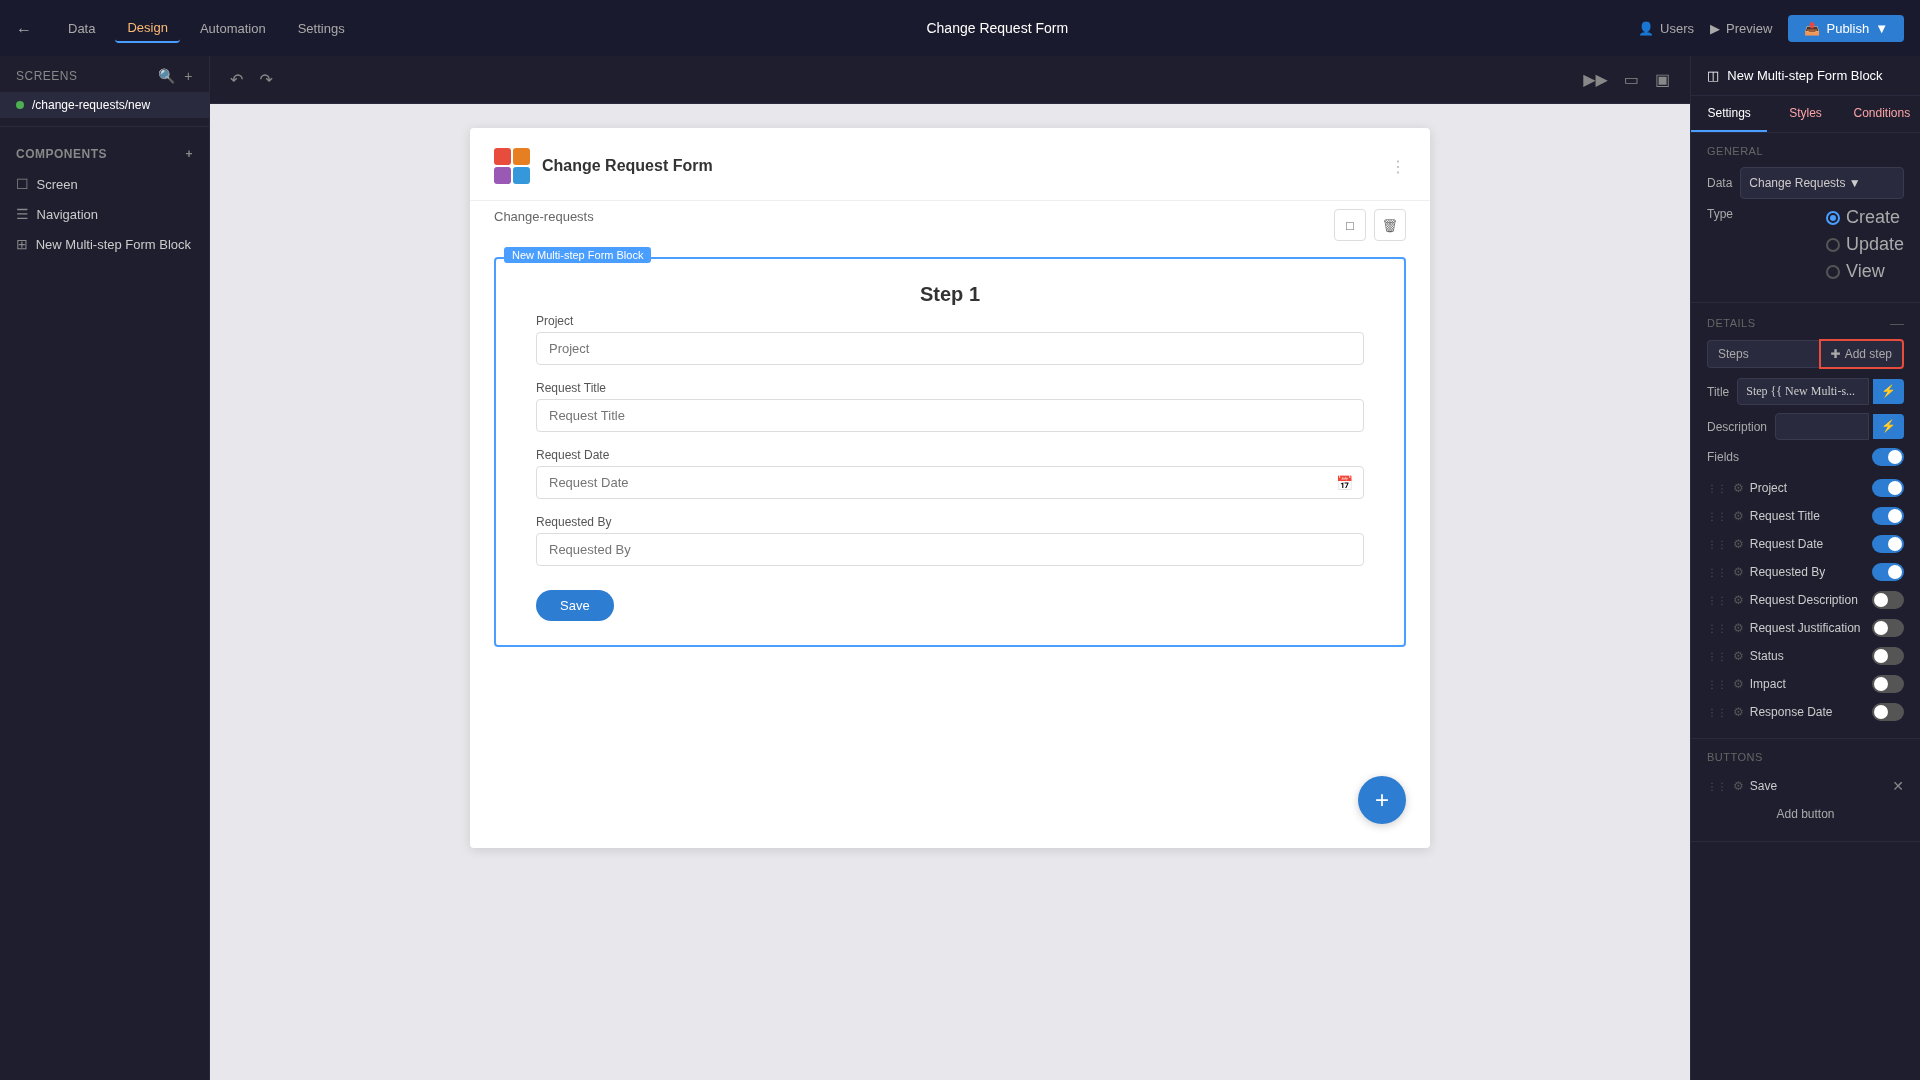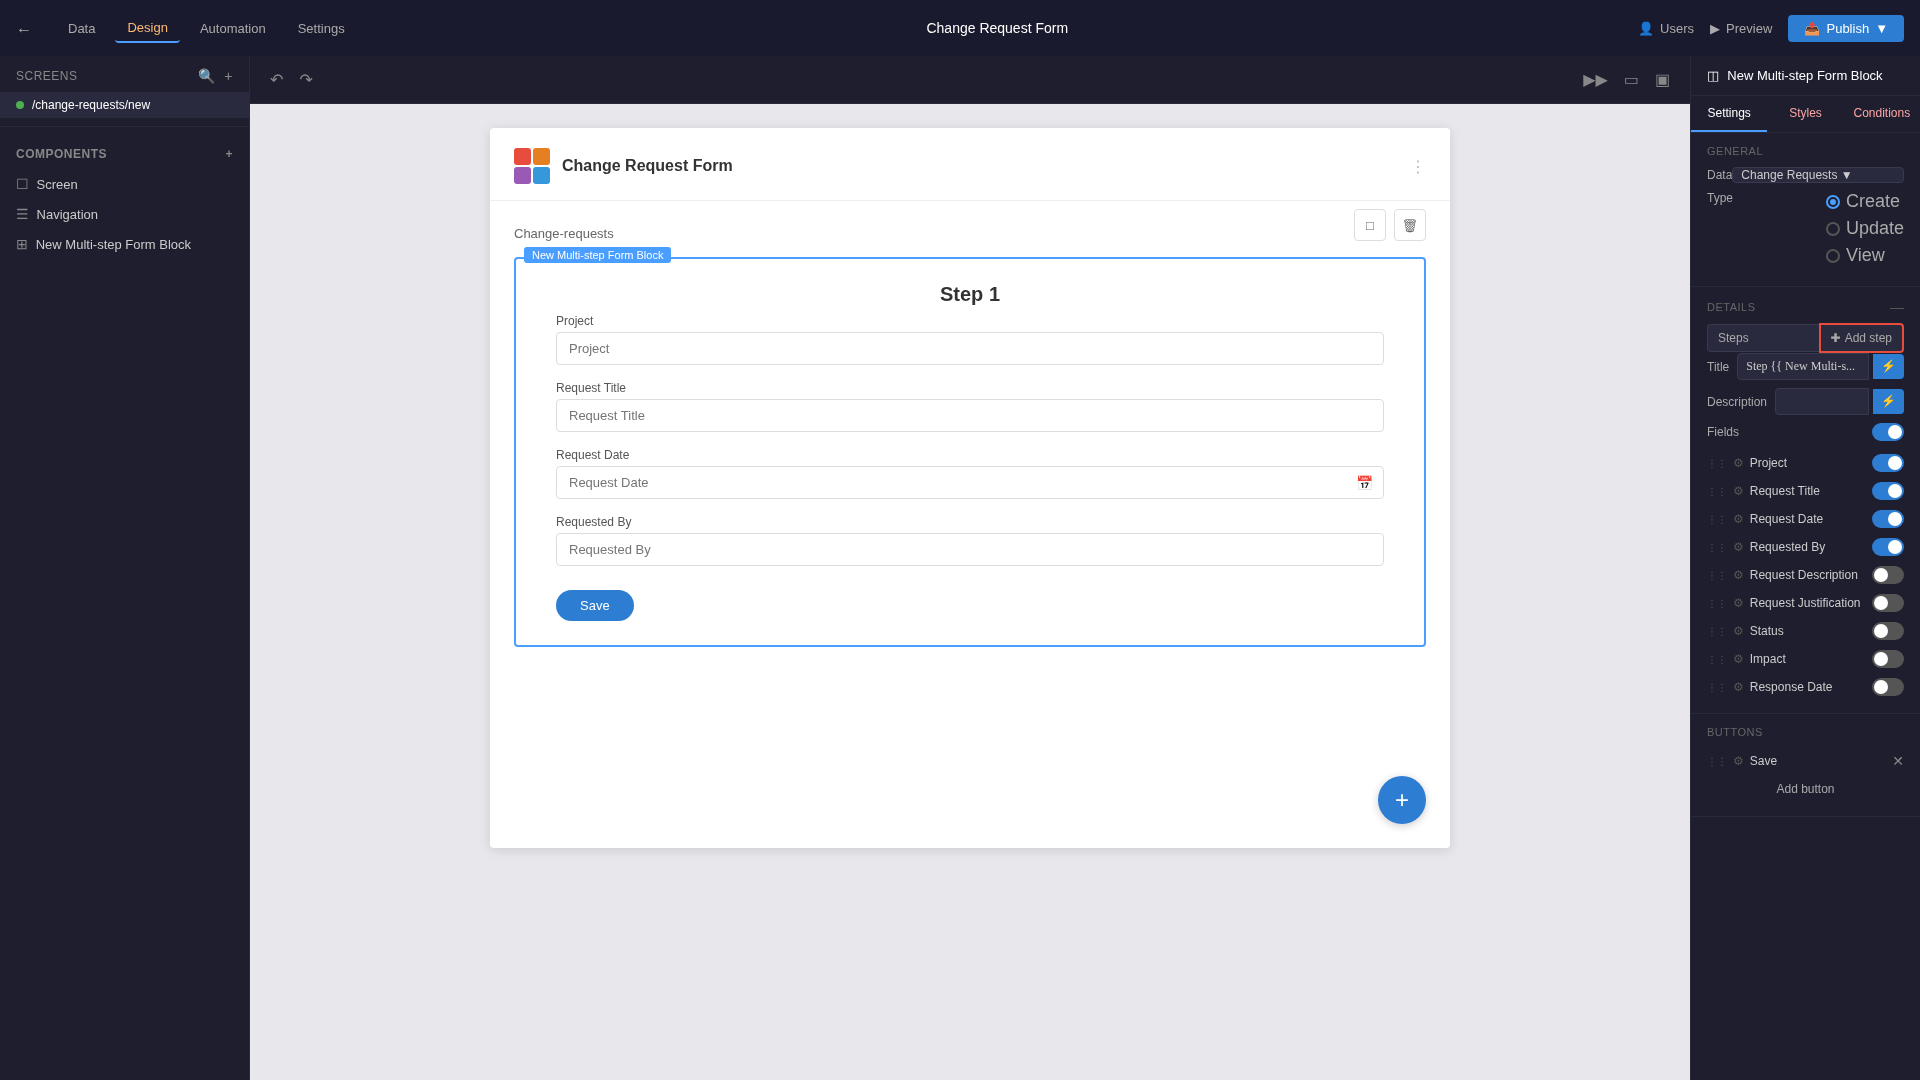--- a/index.html
+++ b/index.html
@@ -37,21 +37,21 @@
 
     
     .main-layout {
       display: flex;
       flex: 1;
       overflow: hidden;
     }
 
     
     .left-sidebar {
-      width: 250px;
+      width: 210px;
       background: #1e1e2e;
       color: #ccc;
       display: flex;
       flex-direction: column;
       flex-shrink: 0;
       border-right: 1px solid #2a2a3e;
     }
     .sidebar-section-header {
       display: flex;
       align-items: center;
@@ -148,21 +148,21 @@
     .form-logo {
       width: 36px;
       height: 36px;
       margin-right: 12px;
     }
     .form-title-text { font-size: 16px; font-weight: 600; color: #333; }
     .form-grid-icon { margin-left: auto; color: #bbb; font-size: 16px; cursor: pointer; }
 
     .breadcrumb-row {
       display: flex;
-      align-items: flex-end;
+      align-items: flex-start;
       padding: 8px 24px;
       gap: 12px;
     }
     .breadcrumb-text { font-size: 13px; color: #666; }
     .breadcrumb-actions { margin-left: auto; display: flex; gap: 8px; }
     .breadcrumb-action-btn {
       width: 32px; height: 32px;
       border: 1px solid #ddd;
       border-radius: 4px;
       display: flex; align-items: center; justify-content: center;
@@ -299,25 +299,26 @@
       display: flex;
       align-items: center;
       justify-content: space-between;
       margin-bottom: 8px;
     }
     .panel-label { font-size: 12px; color: #aaa; }
     .panel-select {
       background: #2a2a3e;
       border: 1px solid #3a3a4e;
       color: #ccc;
-      padding: 0 8px;
+      padding: 8px 8px;
       border-radius: 4px;
       font-size: 12px;
       cursor: pointer;
       flex: 1;
+      margin-left: 8px;
     }
 
     .radio-group { display: flex; flex-direction: column; gap: 6px; margin-left: 4px; }
     .radio-item { display: flex; align-items: center; gap: 6px; font-size: 18px; color: #aaa; cursor: pointer; }
     .radio-dot {
       width: 14px; height: 14px;
       border-radius: 50%;
       border: 2px solid #555;
       display: flex; align-items: center; justify-content: center;
     }
@@ -327,21 +328,21 @@
       width: 6px; height: 6px;
       border-radius: 50%;
       background: #4a9eff;
     }
 
     
     .steps-row {
       display: flex;
       align-items: center;
       gap: 0;
-      margin-bottom: 0;
+      margin-bottom: 9px;
     }
     .steps-label-btn {
       flex: 1;
       padding: 6px 10px;
       font-size: 12px;
       color: #aaa;
       background: #2a2a3e;
       border: 1px solid #3a3a4e;
       border-right: none;
       border-radius: 4px 0 0 4px;

